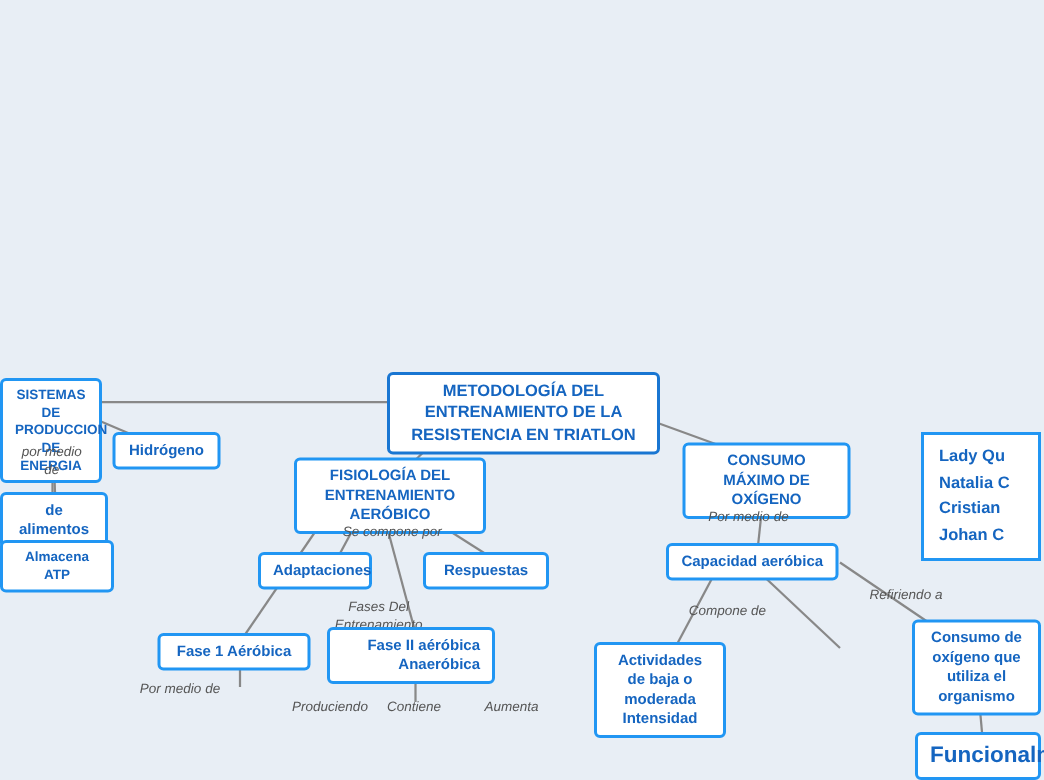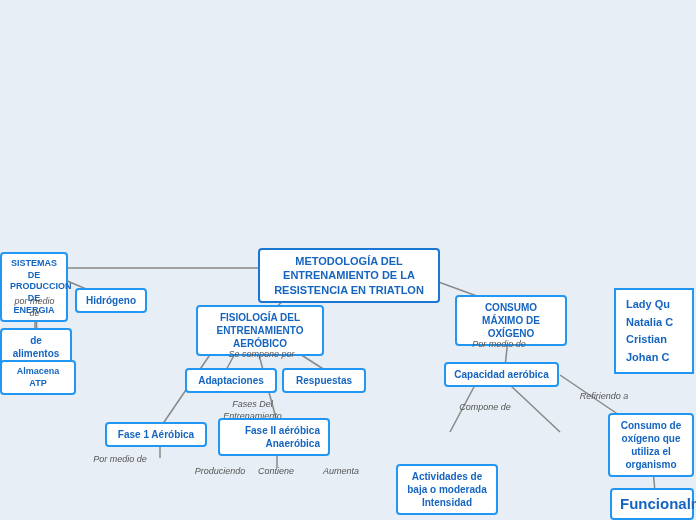--- a/index.html
+++ b/index.html
@@ -106,33 +106,33 @@
 
     <line x1="652" y1="458" x2="655" y2="492" stroke="#888" stroke-width="1.5"></line>
   </svg>
 
   <div class="node main" style="left:258px;top:248px;width:182px;">METODOLOGÍA DEL ENTRENAMIENTO DE LA RESISTENCIA EN TRIATLON</div>
 
   <div class="node" style="left:196px;top:305px;width:128px;">FISIOLOGÍA DEL ENTRENAMIENTO AERÓBICO</div>
 
   <div class="node" style="left:455px;top:295px;width:112px;">CONSUMO MÁXIMO DE OXÍGENO</div>
 
-  <div class="node" style="left:172px;top:368px;width:92px;margin-left:13px;">Adaptaciones</div>
+  <div class="node" style="left:172px;top:368px;width:76px;">Adaptaciones</div>
 
   <div class="node" style="left:282px;top:368px;width:84px;">Respuestas</div>
 
   <div class="node label-only" style="left:195px;top:395px;width:115px;">Fases Del Entrenamiento</div>
 
   <div class="node" style="left:105px;top:422px;width:102px;">Fase 1 Aéróbica</div>
 
   <div class="node" style="left:218px;top:418px;width:112px;text-align:right;">Fase II aéróbica Anaeróbica</div>
 
   <div class="node" style="left:444px;top:362px;width:115px;">Capacidad aeróbica</div>
 
-  <div class="node" style="left:396px;top:428px;width:102px;margin-top:36px;">Actividades de baja o moderada Intensidad</div>
+  <div class="node" style="left:396px;top:428px;width:88px;">Actividades de baja o moderada Intensidad</div>
 
 
   <div class="node" style="left:608px;top:413px;width:86px;">Consumo de oxígeno que utiliza el organismo</div>
 
   <div class="node" style="left:610px;top:488px;width:84px;font-size:15px;">Funcionalmente...</div>
 
   <div class="node" style="left:0px;top:252px;width:68px;font-size:9px;">SISTEMAS DE PRODUCCION DE ENERGIA</div>
 
   <div class="node label-only" style="left:2px;top:292px;width:65px;">por medio de</div>
 

